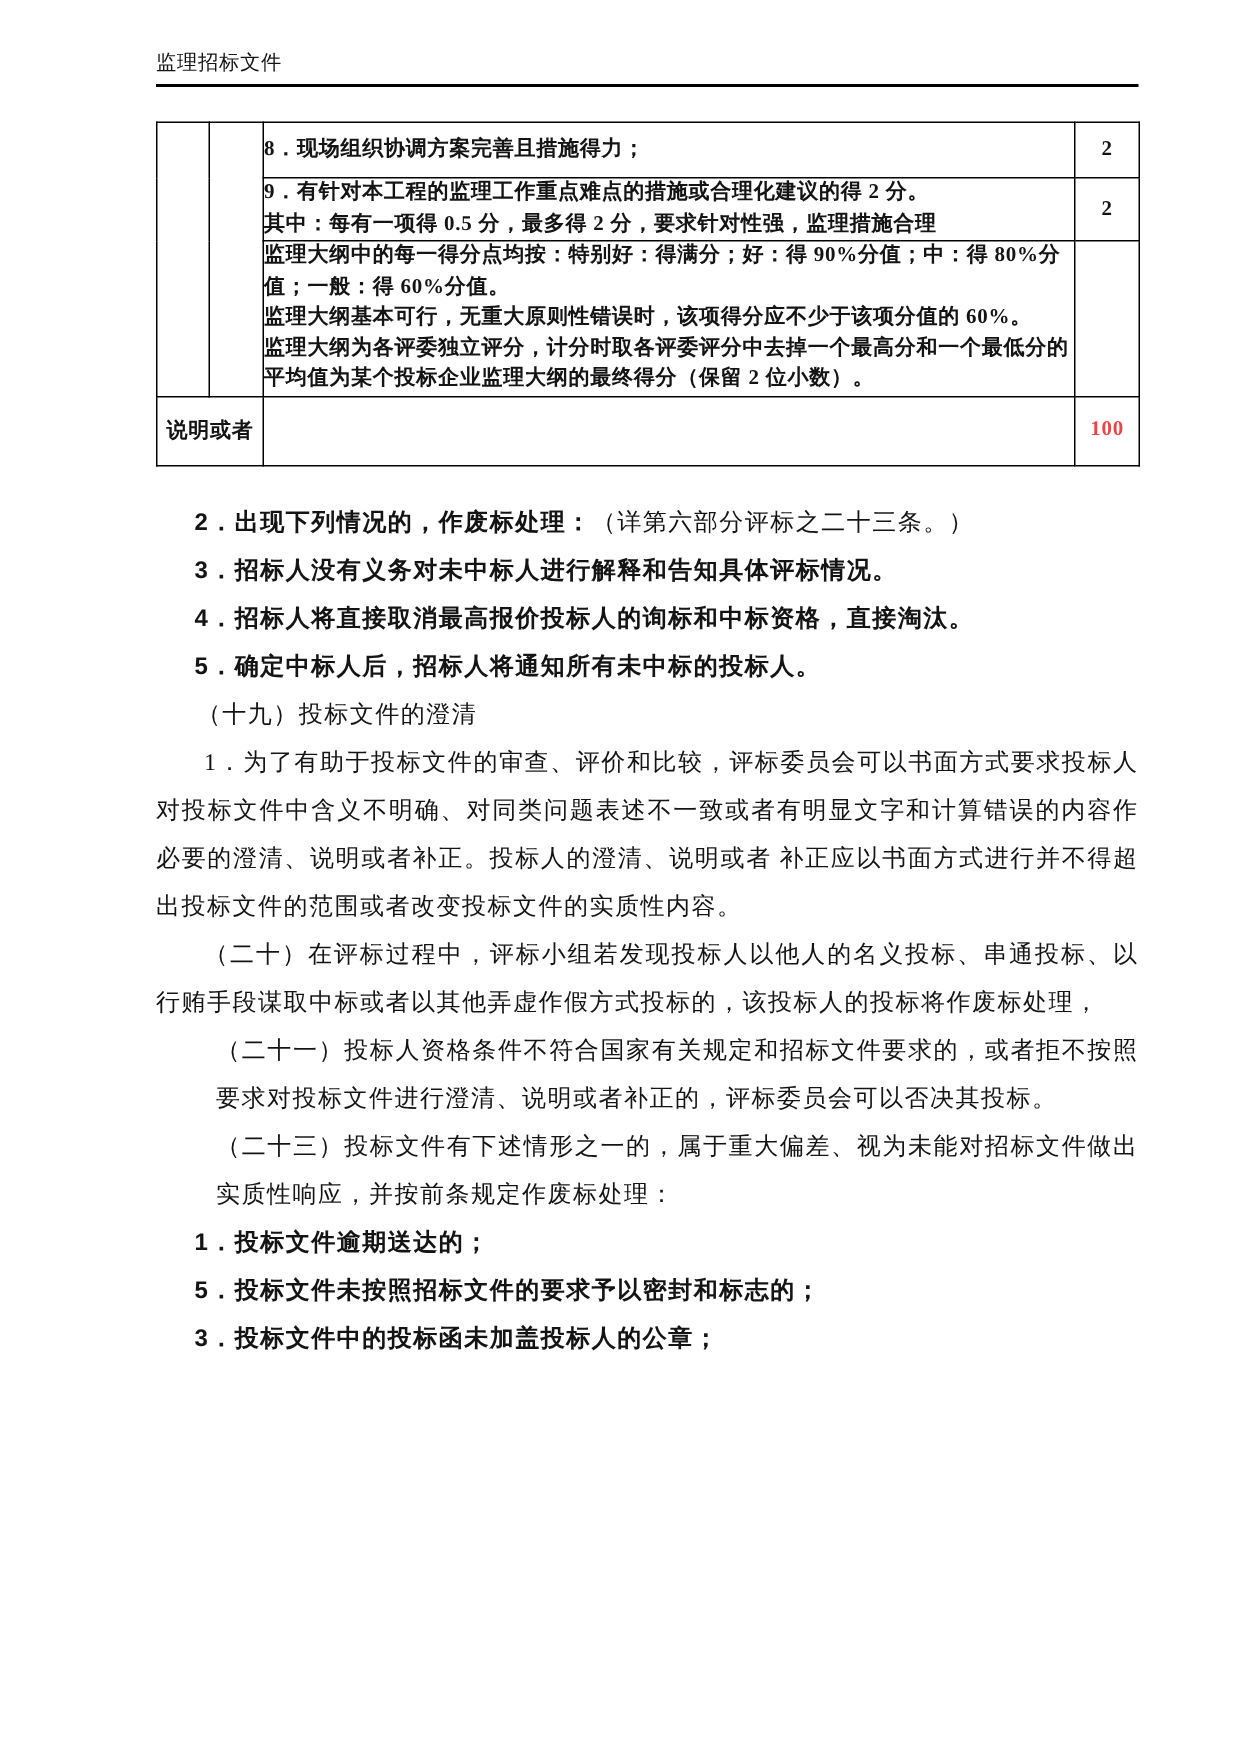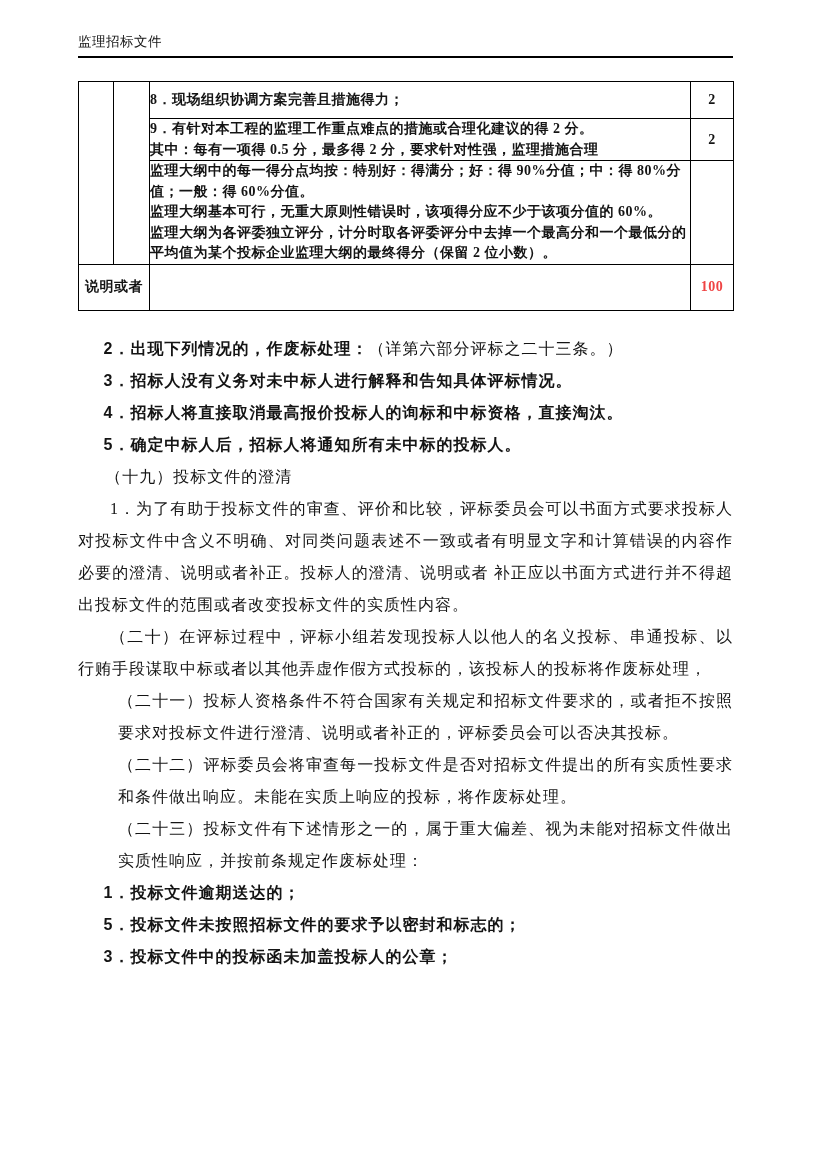--- a/index.html
+++ b/index.html
@@ -5,21 +5,21 @@
   html, body { margin: 0; padding: 0; background: #ffffff; }
   .page {
     position: relative;
     width: 800px;
     height: 1169px;
     background: #ffffff;
     color: #141414;
     font-family: "Liberation Serif", "DejaVu Serif", serif;
     overflow: hidden;
     box-sizing: border-box;
-    padding: 33px 94px 0 78px;
+    padding: 33px 94px 0 104px;
   }
   
   .doc-header {
     width: 655px;
     border-bottom: 2px solid #000;
     padding-bottom: 5px;
     font-size: 13.5px;
     letter-spacing: 0.5px;
   }
   
@@ -121,21 +121,20 @@
     <p class="indent16"><span class="bold-sans">2．出现下列情况的，作废标处理：</span><span class="normal-serif">（详第六部分评标之二十三条。）</span></p>
     <p class="indent16 bold-sans">3．招标人没有义务对未中标人进行解释和告知具体评标情况。</p>
     <p class="indent16 bold-sans">4．招标人将直接取消最高报价投标人的询标和中标资格，直接淘汰。</p>
     <p class="indent16 bold-sans">5．确定中标人后，招标人将通知所有未中标的投标人。</p>
 
     <p class="indent17">（十九）投标文件的澄清</p>
     <p class="indent2">1．为了有助于投标文件的审查、评价和比较，评标委员会可以书面方式要求投标人对投标文件中含义不明确、对同类问题表述不一致或者有明显文字和计算错误的内容作必要的澄清、说明或者补正。投标人的澄清、说明或者 补正应以书面方式进行并不得超出投标文件的范围或者改变投标文件的实质性内容。</p>
 
     <p class="indent2">（二十）在评标过程中，评标小组若发现投标人以他人的名义投标、串通投标、以行贿手段谋取中标或者以其他弄虚作假方式投标的，该投标人的投标将作废标处理，</p>
     <p class="noindent">（二十一）投标人资格条件不符合国家有关规定和招标文件要求的，或者拒不按照要求对投标文件进行澄清、说明或者补正的，评标委员会可以否决其投标。</p>
-    <p class="noindent">（二十二）评标委员会将审查每一投标文件是否对招标文件提出的所有实质性要求和条件做出响应。未能在实质上响应的投标，将作废标处理。</p>
     <p class="noindent">（二十三）投标文件有下述情形之一的，属于重大偏差、视为未能对招标文件做出实质性响应，并按前条规定作废标处理：</p>
 
     <p class="indent16 bold-sans">1．投标文件逾期送达的；</p>
     <p class="indent16 bold-sans">5．投标文件未按照招标文件的要求予以密封和标志的；</p>
     <p class="indent16 bold-sans">3．投标文件中的投标函未加盖投标人的公章；</p>
 
   </div>
 
 </div>
 

